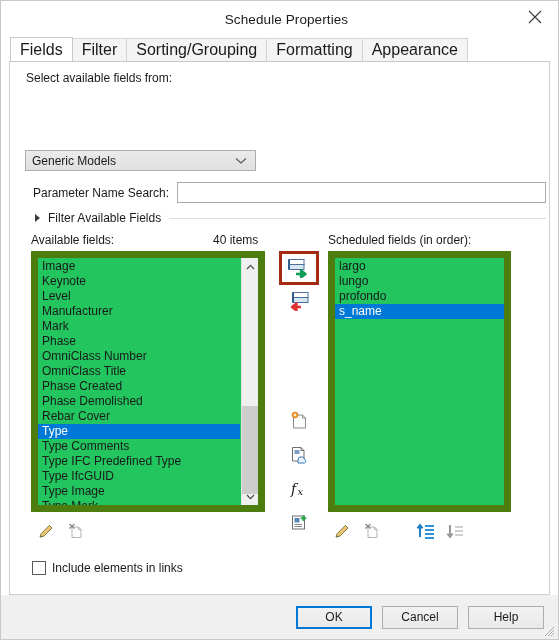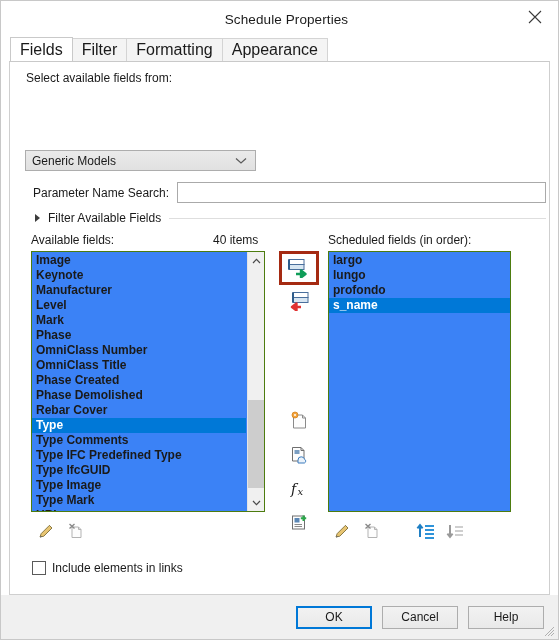--- a/index.html
+++ b/index.html
@@ -166,25 +166,24 @@
     margin-left: 8px;
   }
 
   .avail-label { position: absolute; left: 21px; top: 171px; }
   .items-count { position: absolute; left: 203px; top: 171px; }
   .sched-label { position: absolute; left: 318px; top: 171px; }
 
   
   .listbox {
     position: absolute;
-    border: 1px solid #4d7c0f;
-    background: #3b82f6;
+    border: 7px solid #4d7c0f;
+    background: #22c55e;
     box-sizing: border-box;
     overflow: hidden;
-    font-weight: bold;
   }
   #available-list { left: 21px; top: 189px; width: 234px; height: 261px; }
   #scheduled-list { left: 318px; top: 189px; width: 183px; height: 261px; }
 
   .list-inner {
     position: absolute;
     left: 0; top: 0; bottom: 0;
     overflow: hidden;
     padding-top: 1px;
   }
@@ -338,20 +337,21 @@
     <div class="close-btn">
       <svg width="14" height="14" viewBox="0 0 14 14">
         <path d="M1 1 L13 13 M13 1 L1 13" stroke="#3a3a3a" stroke-width="1.1" fill="none"></path>
       </svg>
     </div>
   </div>
 
   <div class="tabstrip">
     <div class="tab active">Fields</div>
     <div class="tab">Filter</div>
+    <div class="tab">Sorting/Grouping</div>
     <div class="tab">Formatting</div>
     <div class="tab">Appearance</div>
   </div>
 
   <div class="panel">
 
     <div class="lbl select-from-label">Select available fields from:</div>
 
     <div class="combo">
       <span>Generic Models</span>
@@ -372,22 +372,22 @@
     </div>
 
     <div class="lbl avail-label">Available fields:</div>
     <div class="lbl items-count">40 items</div>
     <div class="lbl sched-label">Scheduled fields (in order):</div>
 
     <div class="listbox" id="available-list">
       <div class="list-inner" id="available-items">
           <div class="list-item">Image</div>
           <div class="list-item">Keynote</div>
+          <div class="list-item">Level</div>
           <div class="list-item">Manufacturer</div>
-          <div class="list-item">Level</div>
           <div class="list-item">Mark</div>
           <div class="list-item">Phase</div>
           <div class="list-item">OmniClass Number</div>
           <div class="list-item">OmniClass Title</div>
           <div class="list-item">Phase Created</div>
           <div class="list-item">Phase Demolished</div>
           <div class="list-item">Rebar Cover</div>
           <div class="list-item selected">Type</div>
           <div class="list-item">Type Comments</div>
           <div class="list-item">Type IFC Predefined Type</div>

